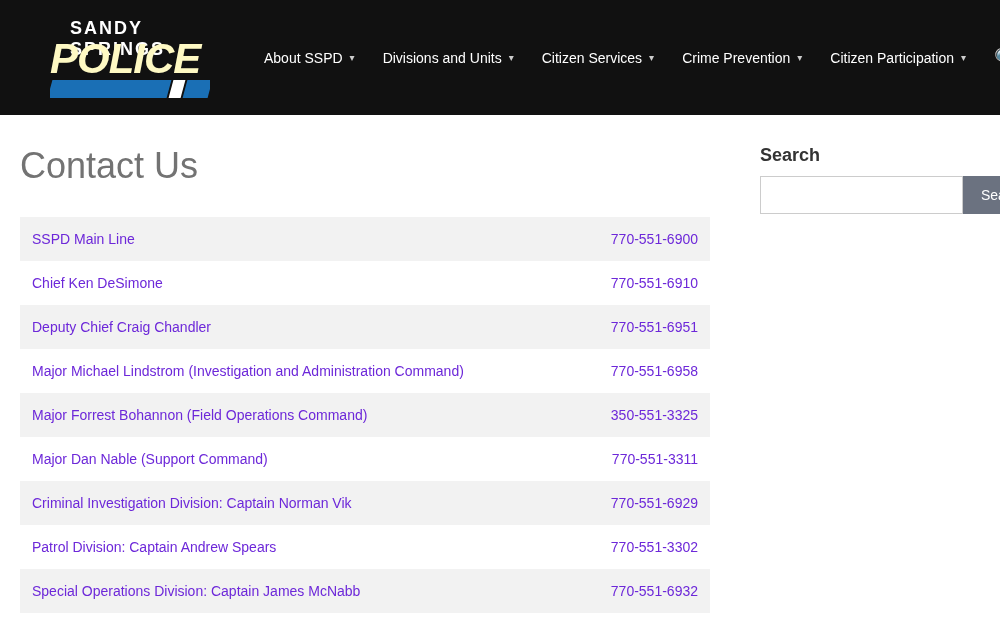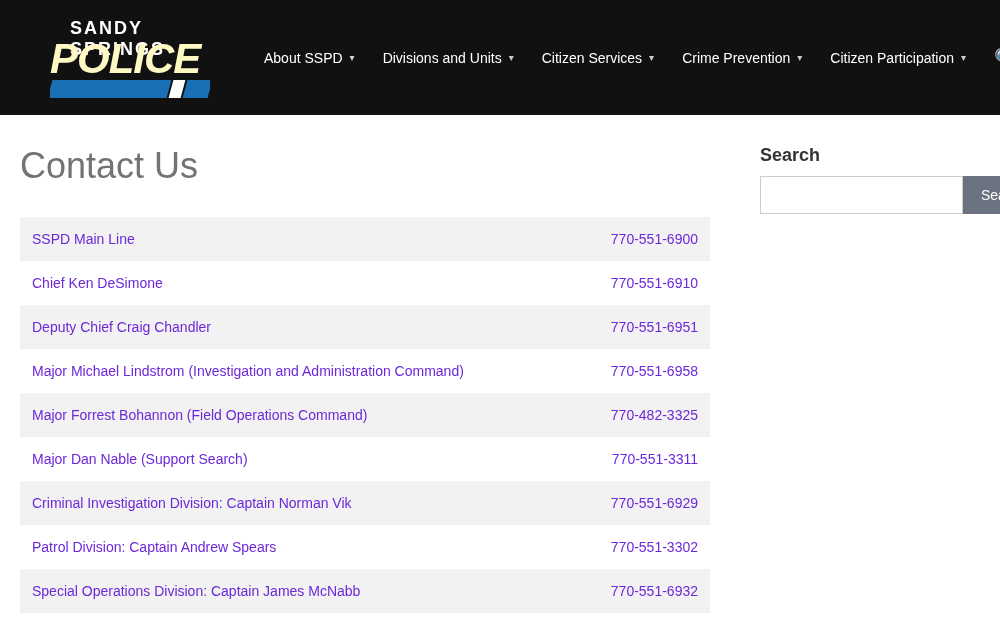--- a/index.html
+++ b/index.html
@@ -231,24 +231,24 @@
           <tr>
       <td>Deputy Chief Craig Chandler</td>
       <td>770-551-6951</td>
     </tr>
           <tr>
       <td>Major Michael Lindstrom (Investigation and Administration Command)</td>
       <td>770-551-6958</td>
     </tr>
           <tr>
       <td>Major Forrest Bohannon (Field Operations Command)</td>
-      <td>770-482-3325</td>
-    </tr>
-          <tr>
-      <td>Major Dan Nable (Support Search)</td>
+      <td>350-551-3325</td>
+    </tr>
+          <tr>
+      <td>Major Dan Nable (Support Command)</td>
       <td>770-551-3311</td>
     </tr>
           <tr>
       <td>Criminal Investigation Division: Captain Norman Vik</td>
       <td>770-551-6929</td>
     </tr>
           <tr>
       <td>Patrol Division: Captain Andrew Spears</td>
       <td>770-551-3302</td>
     </tr>

